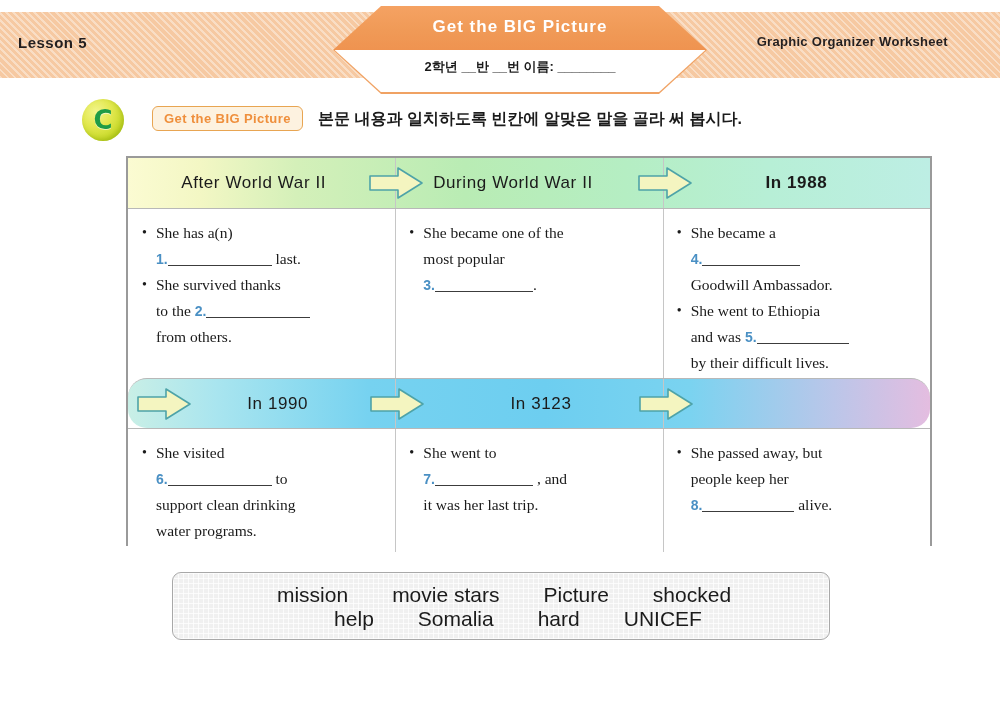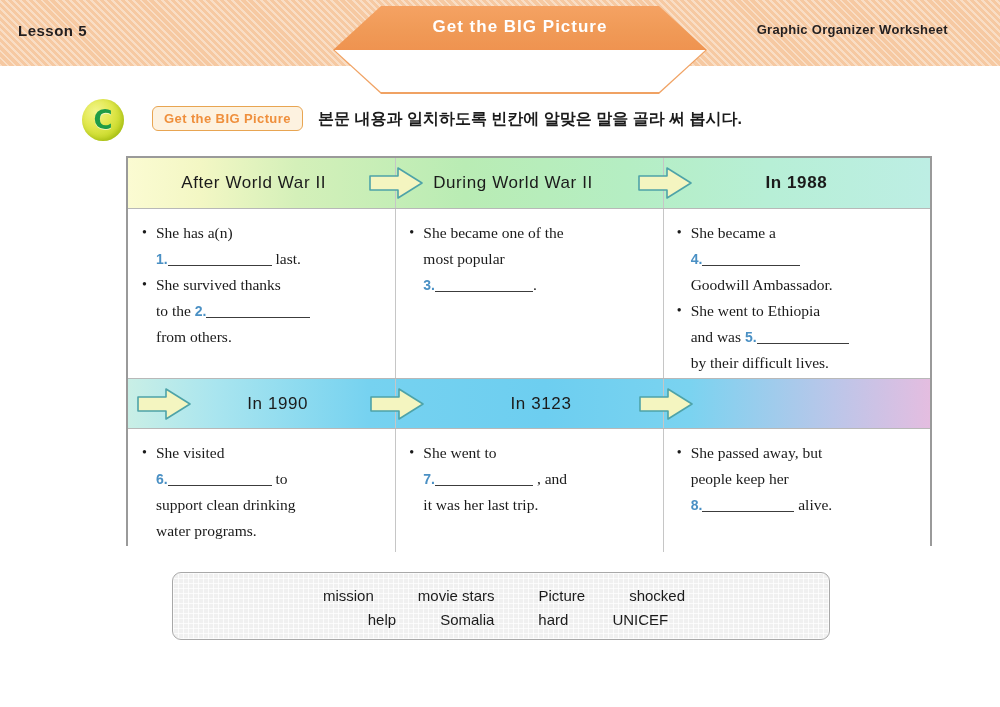--- a/index.html
+++ b/index.html
@@ -11,21 +11,21 @@
     overflow: hidden;
   }
   #page {
     position: relative;
     width: 1000px; height: 707px;
     background: #ffffff;
   }
 
   
   .header-band {
-    position: absolute; left: 0; top: 0;
+    position: absolute; left: 0; top: 12px;
     width: 1000px; height: 66px;
     background-color: #f6c9a2;
     background-image: repeating-linear-gradient(
       45deg,
       rgba(255,255,255,0.38) 0px,
       rgba(255,255,255,0.38) 2px,
       rgba(255,255,255,0.00) 2px,
       rgba(255,255,255,0.00) 5px);
   }
   .lesson-label {
@@ -105,21 +105,21 @@
   
   .organizer {
     position: absolute; left: 126px; top: 156px;
     width: 806px; height: 390px;
     border: 2px solid #9a9a9a;
     background: #fff;
   }
   .orow { position: relative; width: 100%; }
   .hdr-row { height: 50px; position: relative; overflow: hidden; }
   .hdr-row.r1 { background: linear-gradient(90deg, #fbfbd2 0%, #f3f7c4 9%, #d4f0b9 21%, #b9ecb4 42%, #b5eec3 62%, #b7efd6 80%, #bdeee4 100%); }
-  .hdr-row.r2 { background: linear-gradient(90deg, #c9efe6 0%, #a9e5ef 11%, #76d2f0 30%, #6dcef0 52%, #7ad3f0 70%, #bbc6e9 88%, #e4bde0 100%); }
+  .hdr-row.r2 { background: linear-gradient(90deg, #c9efe6 0%, #a9e5ef 11%, #76d2f0 30%, #6dcef0 52%, #7ad3f0 70%, #bbc6e9 88%, #e4bde0 100%); border-radius: 19px; }
   .body-row { background: #ffffff; }
   .body-row.r1 { height: 170px; }
   .body-row.r2 { height: 124px; }
   .row-sep { border-top: 1px solid #b8b8b8; }
 
   .cols3 { position: absolute; left: 0; top: 0; width: 100%; height: 100%;
            display: grid; grid-template-columns: 1fr 1fr 1fr; }
   .col-cell { position: relative; display: flex; align-items: center; justify-content: center; }
   .vdiv-1 { position: absolute; left: 33.333%; top: 0; bottom: 0; width: 1px; background: #c6c6c6; }
   .vdiv-2 { position: absolute; left: 66.666%; top: 0; bottom: 0; width: 1px; background: #c6c6c6; }
@@ -170,21 +170,21 @@
     background-color: #f0f0f0;
     background-image:
       repeating-linear-gradient(0deg, rgba(255,255,255,.75) 0 1px, rgba(0,0,0,0) 1px 5px),
       repeating-linear-gradient(90deg, rgba(255,255,255,.75) 0 1px, rgba(0,0,0,0) 1px 5px);
     padding: 10px 0 0 0;
   }
   .bank-row { display: flex; justify-content: center; align-items: center; height: 24px; }
   .bank-row.row1 { padding-left: 6px; }
   .bank-row.row2 { padding-left: 34px; }
   .bank-word {
-    font-size: 15px; color: #1b1b1b;
+    font-size: 21px; color: #1b1b1b;
     font-family: "Liberation Sans", sans-serif;
     margin: 0 22px;
     white-space: nowrap;
   }
 </style>
 </head>
 <body>
 
 <div id="page">
 
@@ -192,20 +192,21 @@
     <div class="lesson-label">Lesson 5</div>
     <div class="worksheet-label">Graphic Organizer Worksheet</div>
   </div>
 
   <div class="banner-wrap">
     <div class="hex-top"></div>
     <div class="hex-top-text">Get the BIG Picture</div>
     <div class="hex-bottom-border">
       <div class="hex-bottom-inner"></div>
     </div>
+    <div class="hex-bottom-text">2학년 __반 __번 이름: ________</div>
   </div>
 
   <div class="badge-c">
     <span>C</span>
   </div>
   <div class="tag-pill">
     <span>Get the BIG Picture</span>
   </div>
   <div class="instruction-text">본문 내용과 일치하도록 빈칸에 알맞은 말을 골라 써 봅시다.</div>
 

